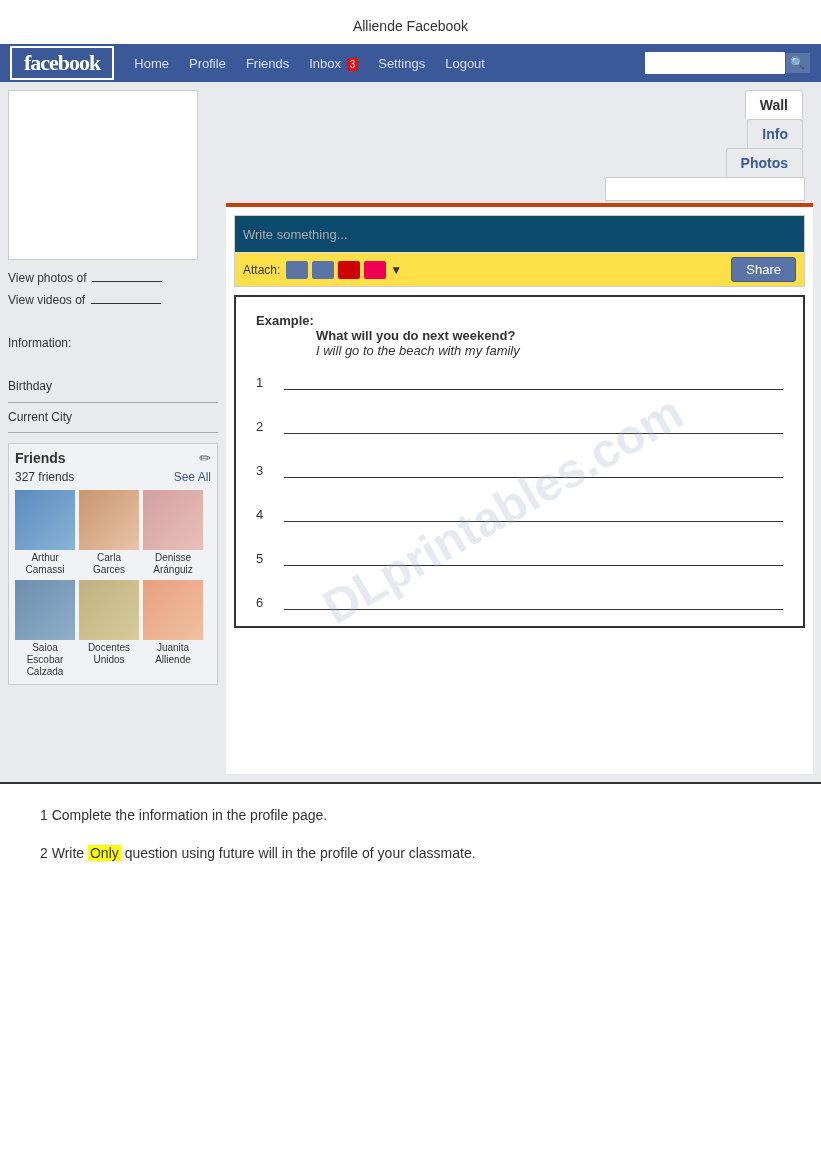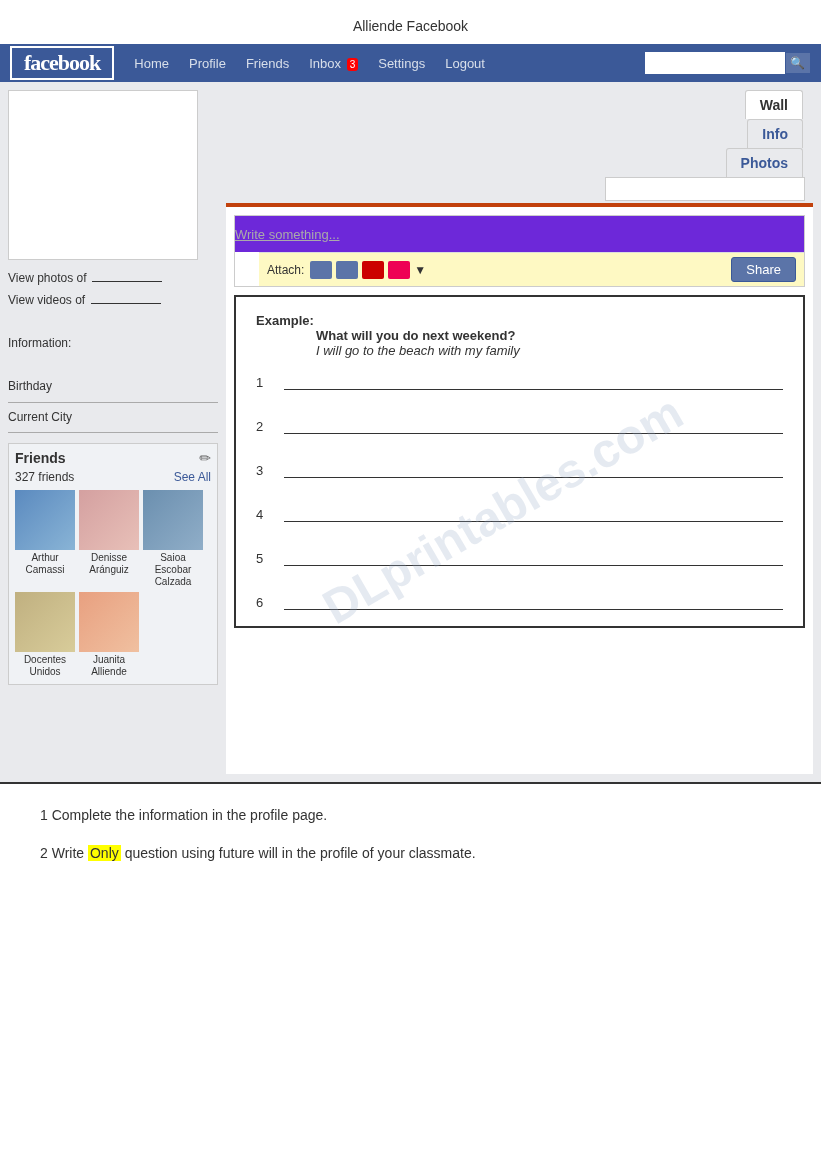--- a/index.html
+++ b/index.html
@@ -236,32 +236,31 @@
       background: #fff;
     }
     .fb-write-box {
       border: 1px solid #ccc;
       margin-bottom: 8px;
     }
     .fb-write-input {
       width: 100%;
       height: 36px;
       border: none;
+      padding: 8px;
       font-size: 13px;
       color: #999;
-      background: #6d28d9;
-      text-decoration: underline;
+      background: #0c4a6e;
     }
     .fb-write-footer {
       display: flex;
       align-items: center;
       padding: 4px 8px;
-      background: #fef9c3;
+      background: #fde047;
       border-top: 1px solid #ddd;
-      margin-left: 24px;
     }
     .fb-attach-label {
       font-size: 12px;
       margin-right: 6px;
     }
     .fb-attach-icon {
       width: 22px;
       height: 18px;
       background: #888;
       display: inline-block;
@@ -427,20 +426,24 @@
           <span>327 friends</span>
           <span class="fb-friends-see-all">See All</span>
         </div>
         <div class="fb-friends-grid">
 
           <div class="fb-friend-item">
             <div class="fb-friend-thumb thumb-arthur"></div>
             <div class="fb-friend-name">Arthur<br>Camassi</div>
           </div>
 
+          <div class="fb-friend-item">
+            <div class="fb-friend-thumb thumb-carla"></div>
+            <div class="fb-friend-name">Carla<br>Garces</div>
+          </div>
 
           <div class="fb-friend-item">
             <div class="fb-friend-thumb thumb-denisse"></div>
             <div class="fb-friend-name">Denisse<br>Aránguiz</div>
           </div>
 
           <div class="fb-friend-item">
             <div class="fb-friend-thumb thumb-saioa"></div>
             <div class="fb-friend-name">Saioa<br>Escobar<br>Calzada</div>
           </div>

